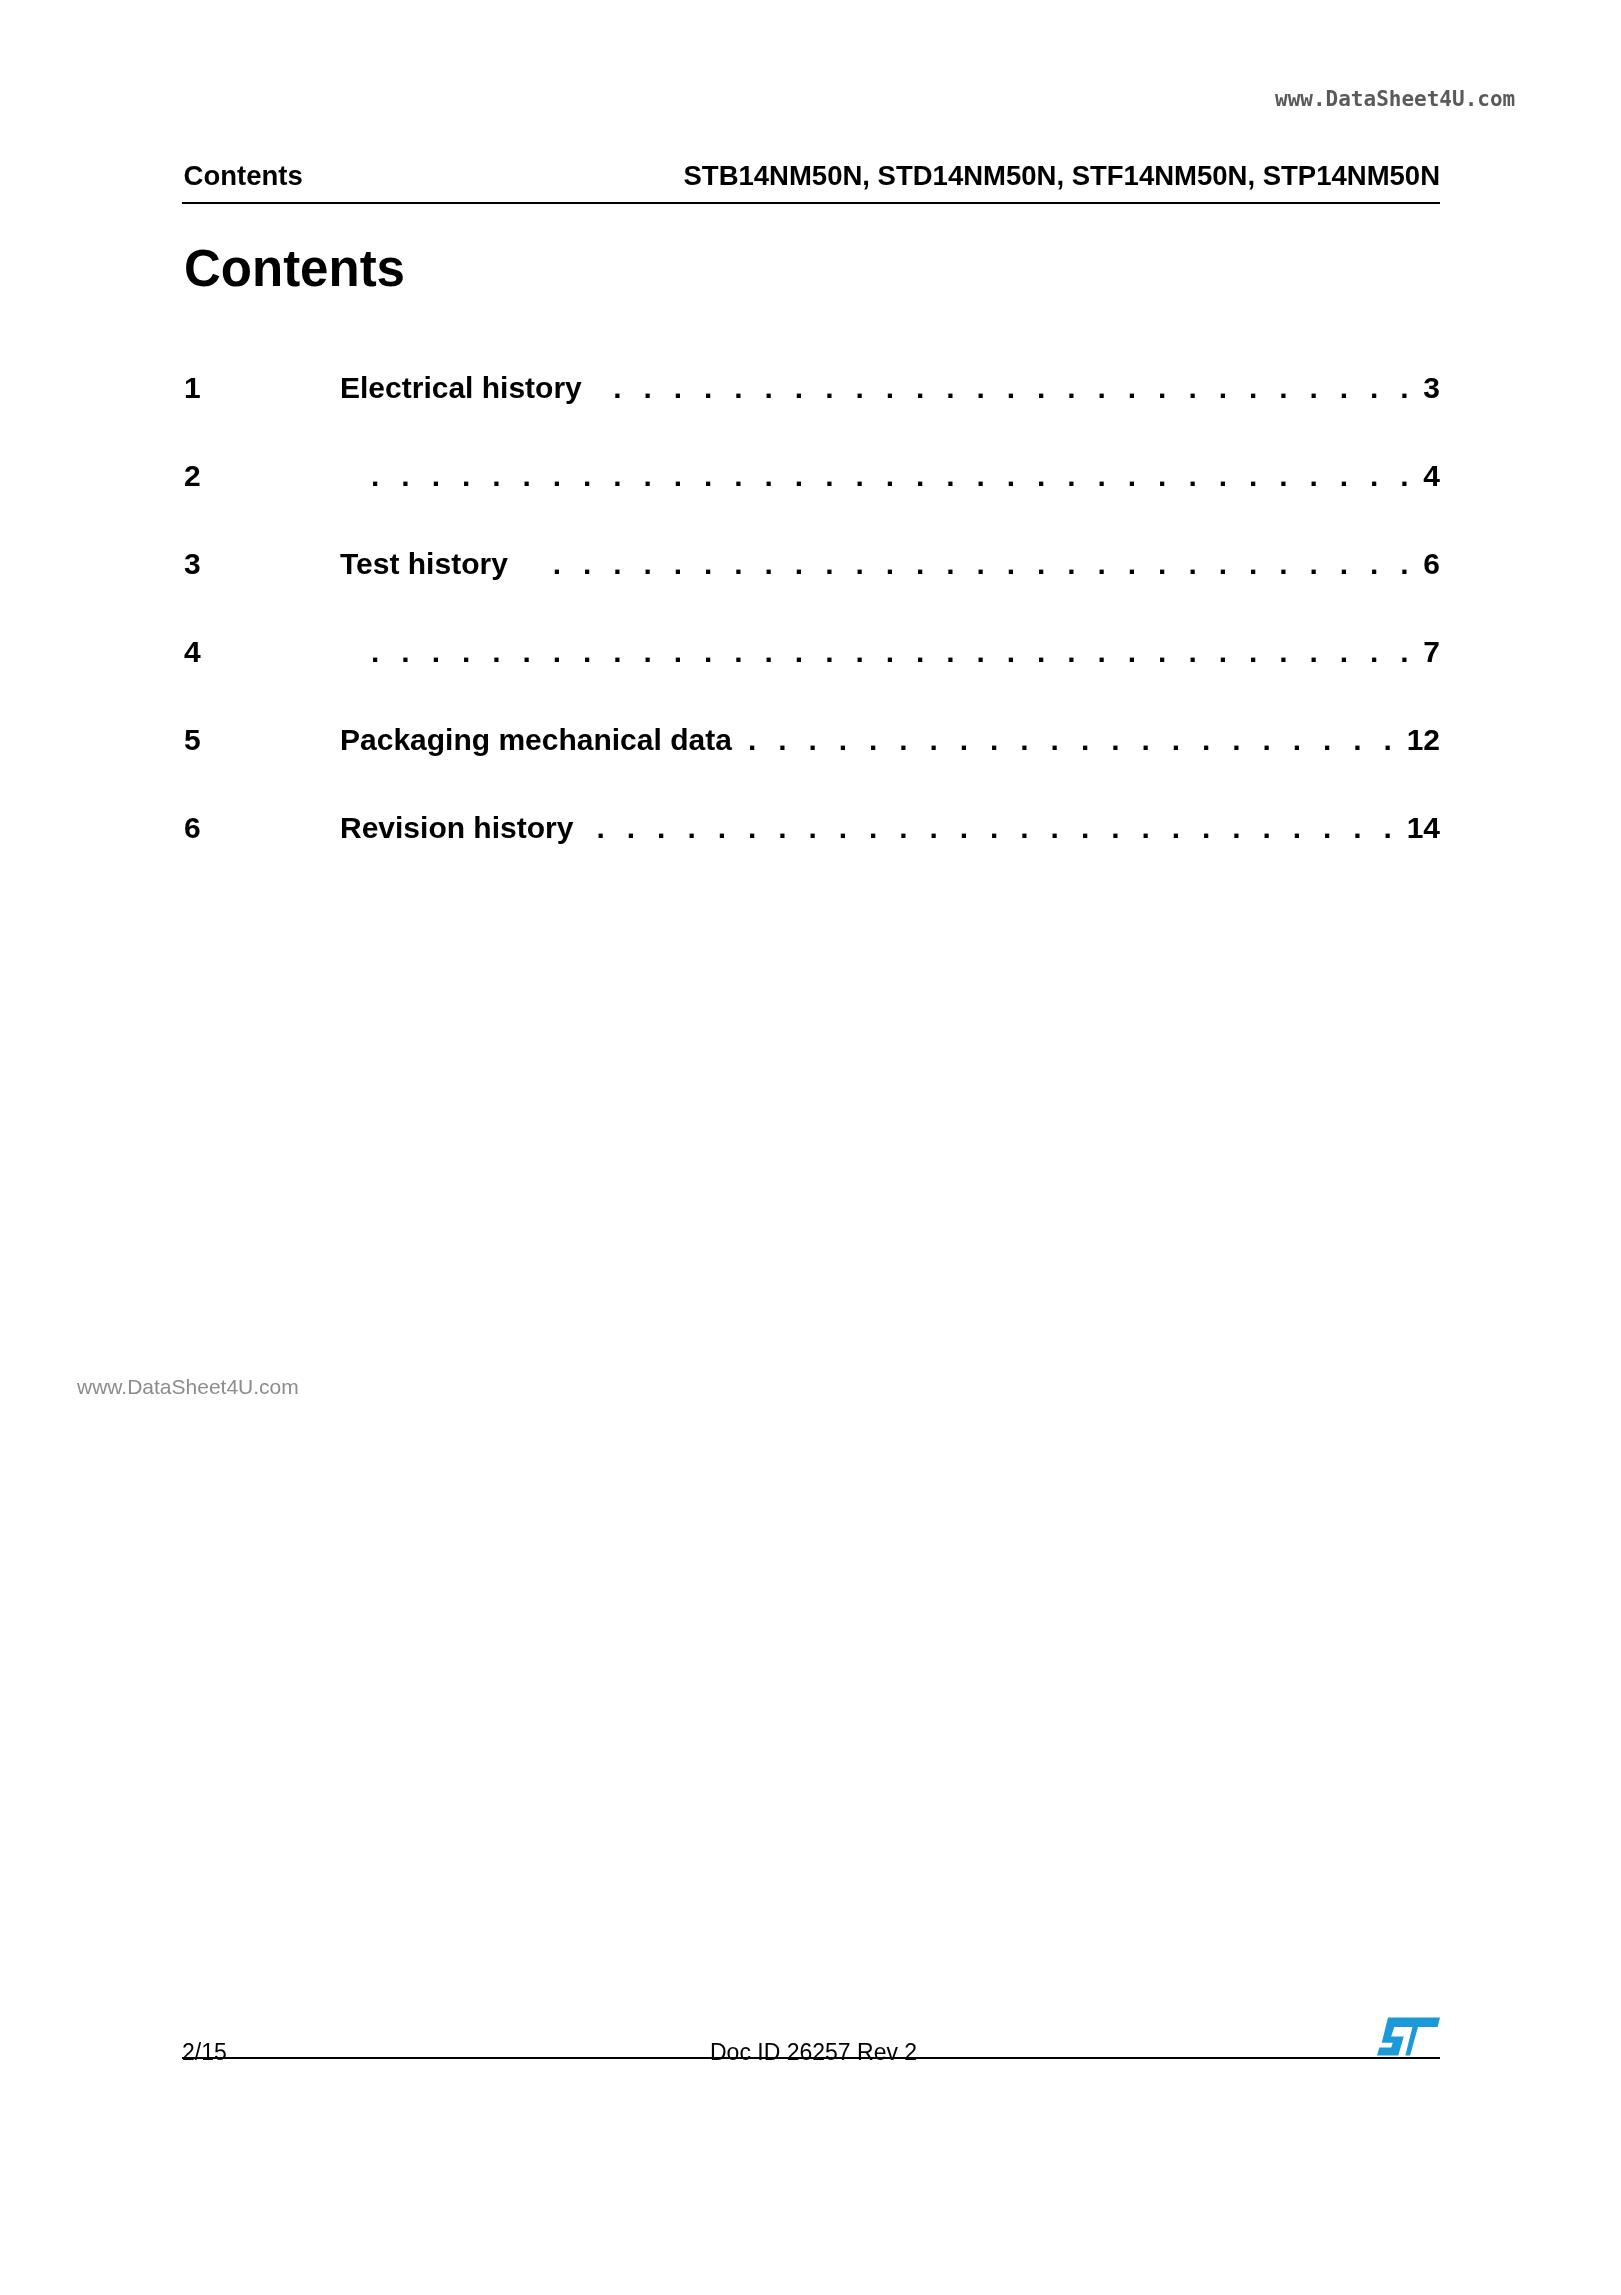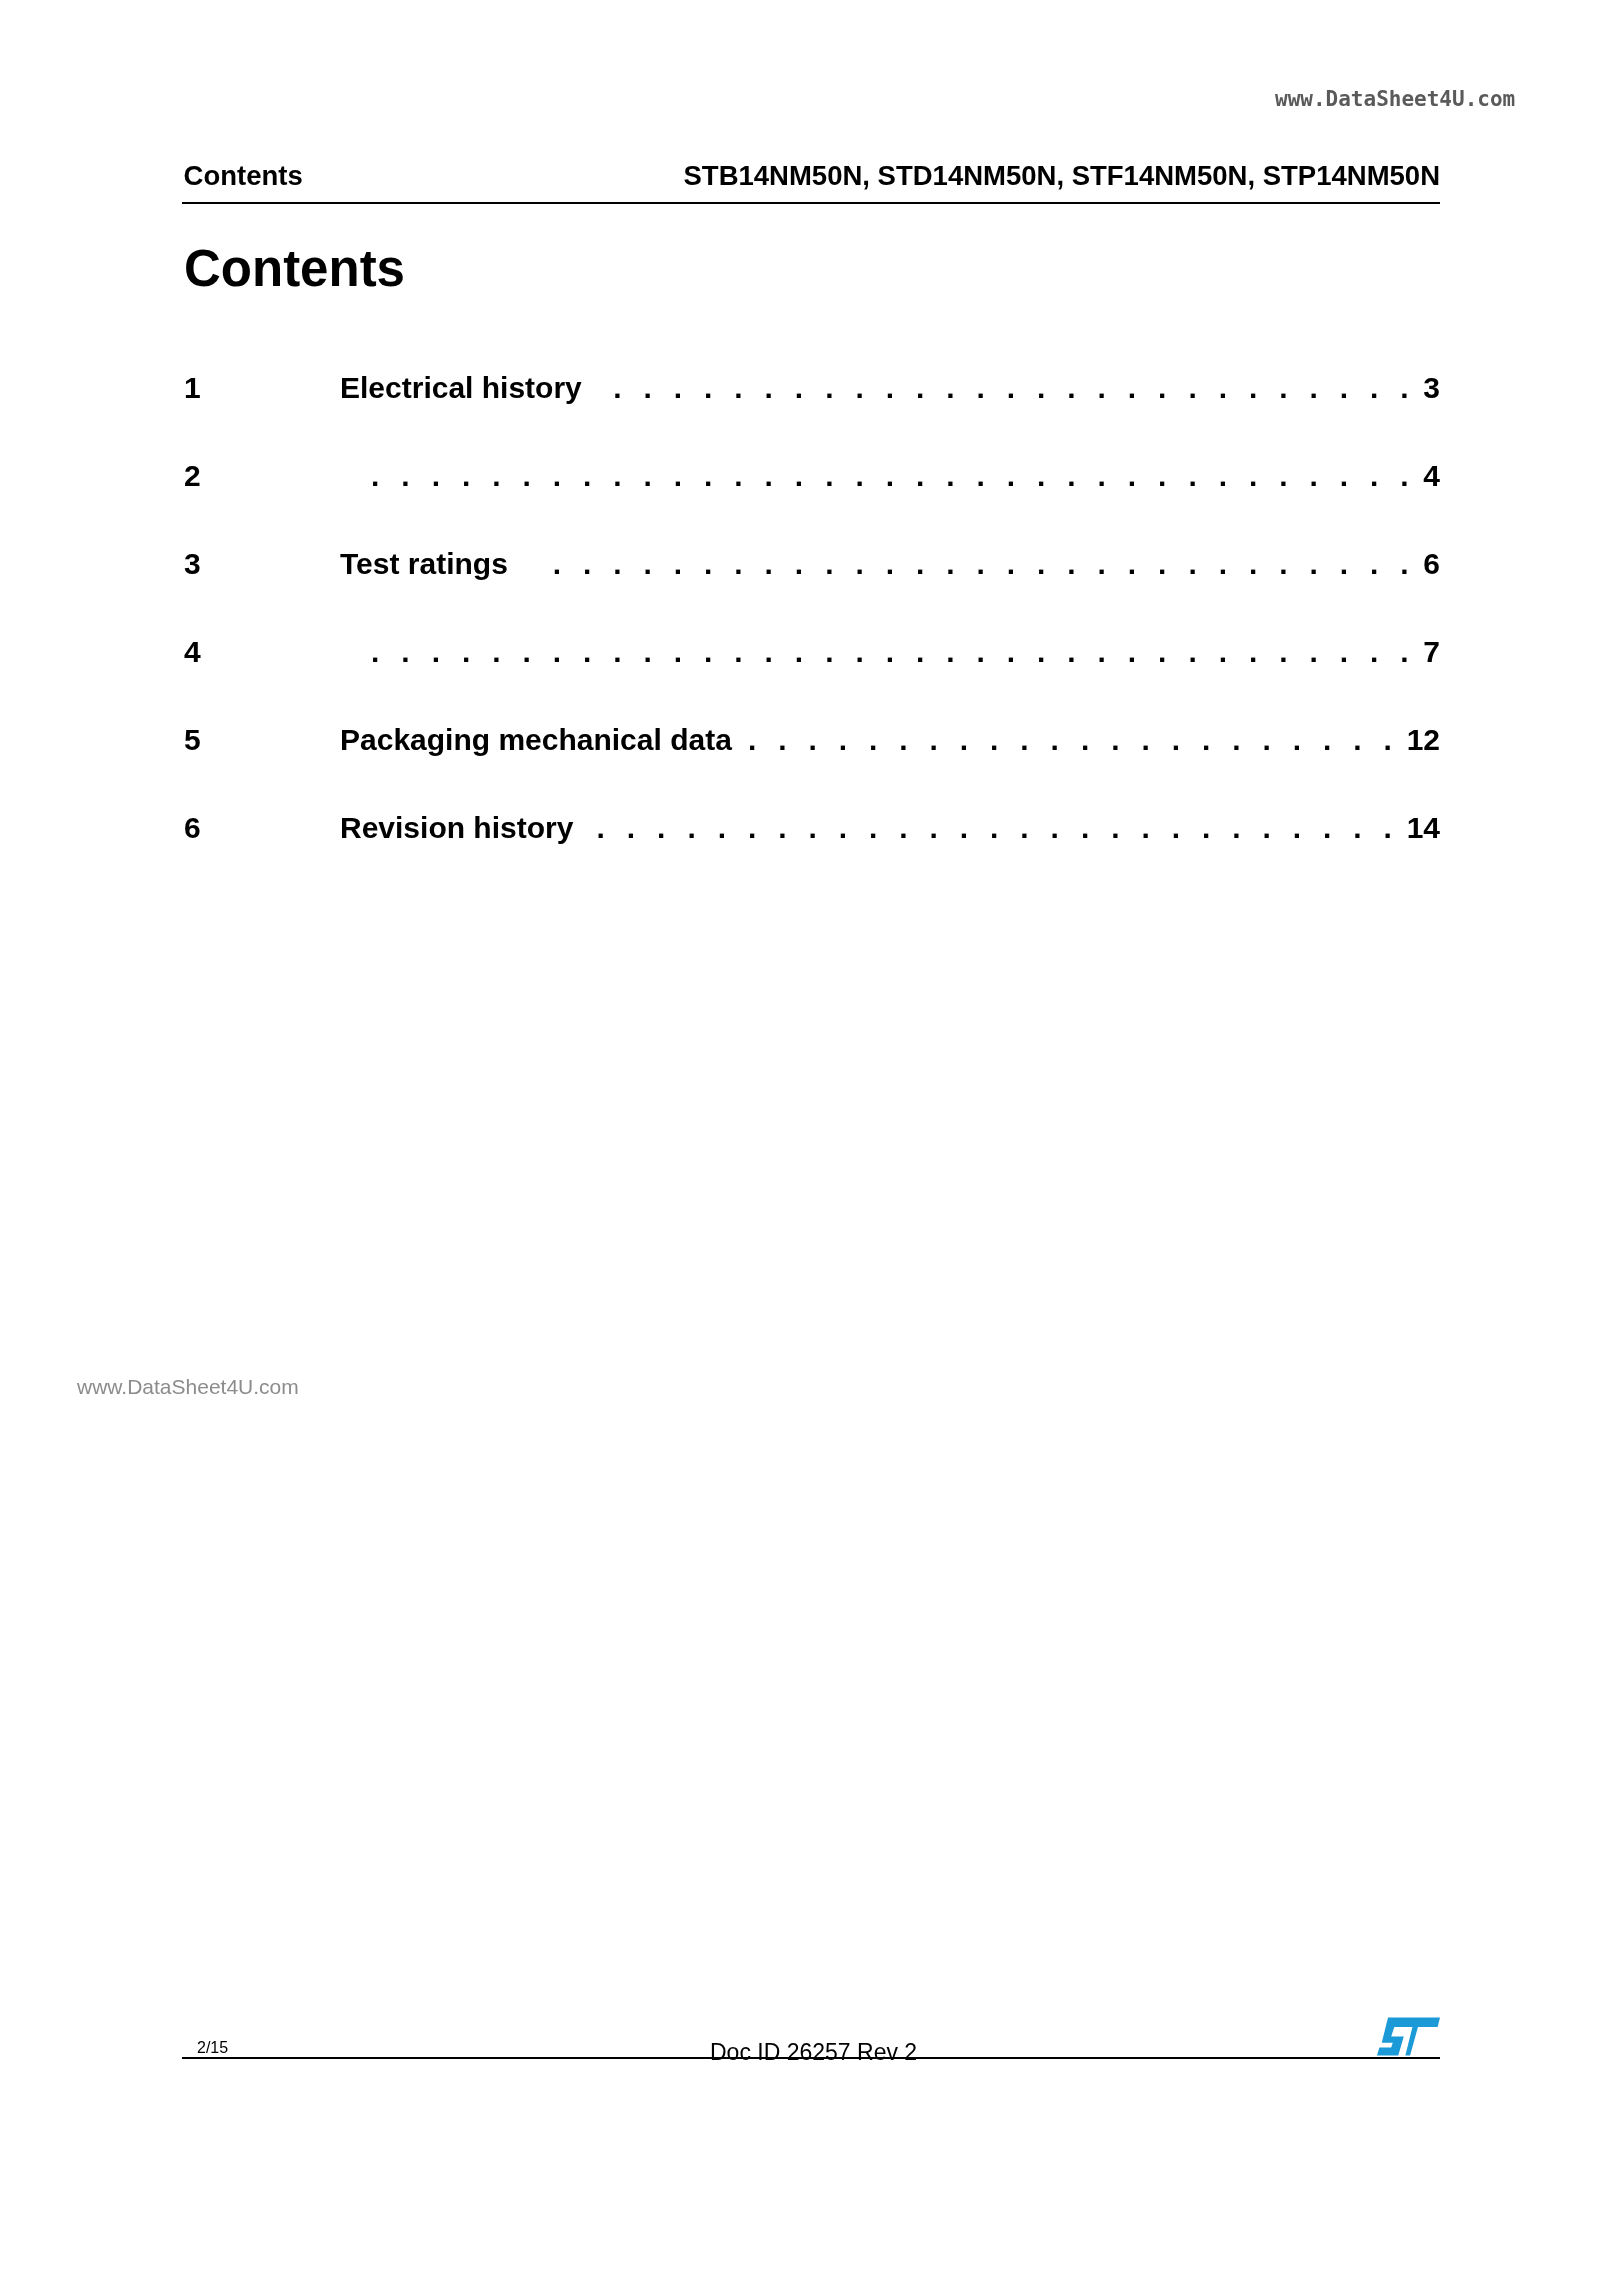--- a/index.html
+++ b/index.html
@@ -22,21 +22,21 @@
     .toc-row { position: relative; height: 88px; }
     .toc-num { position: absolute; left: 0; top: 0; font-weight: bold; font-size: 30px; line-height: 44px; }
     .toc-line { position: absolute; left: 156px; right: 0; top: 0; display: flex; align-items: baseline;
                 font-weight: bold; font-size: 30px; line-height: 44px; }
     .toc-title { white-space: nowrap; }
     .toc-dots { flex: 1; overflow: hidden; white-space: nowrap; margin: 0 7.9px; letter-spacing: 6.8px;
                 direction: rtl; text-align: right; }
     .toc-page { white-space: nowrap; text-align: right; }
 
     .footer { position: absolute; left: 182px; top: 2019px; width: 1258px; height: 47px; }
-    .footer-page { position: absolute; left: 15px; top: 20.4px; font-size: 16px; }
+    .footer-page { position: absolute; left: 0; top: 20.4px; font-size: 23px; }
     .footer-doc { position: absolute; left: 528px; top: 20.4px; font-size: 23px; white-space: nowrap; }
     .footer-logo { position: absolute; right: 0; top: -3.1px; width: 63px; height: 41px; }
     .footer-rule { position: absolute; left: 0; top: 38px; width: 1258px; height: 2.4px; background: #000; }
   </style>
 </head>
 <body>
 
 <div class="watermark-top">www.DataSheet4U.com</div>
 
 <div class="header">
@@ -59,21 +59,21 @@
   <div class="toc-row">
     <div class="toc-num">2</div>
     <div class="toc-line">
       <span class="toc-dots">. . . . . . . . . . . . . . . . . . . . . . . . . . . . . . . . . . . . . . . . . . . . . . . . . . . . . . . . . . . . . . . . . . . . . . . .</span>
       <span class="toc-page">4</span>
     </div>
   </div>
   <div class="toc-row">
     <div class="toc-num">3</div>
     <div class="toc-line">
-      <span class="toc-title" style="margin-right:31px">Test ratings</span>
+      <span class="toc-title" style="margin-right:31px">Test history</span>
       <span class="toc-dots">. . . . . . . . . . . . . . . . . . . . . . . . . . . . . . . . . . . . . . . . . . . . . . . . . . . . . . . . . . . . . . . . . . . . . . . .</span>
       <span class="toc-page">6</span>
     </div>
   </div>
   <div class="toc-row">
     <div class="toc-num">4</div>
     <div class="toc-line">
       <span class="toc-dots">. . . . . . . . . . . . . . . . . . . . . . . . . . . . . . . . . . . . . . . . . . . . . . . . . . . . . . . . . . . . . . . . . . . . . . . .</span>
       <span class="toc-page">7</span>
     </div>

